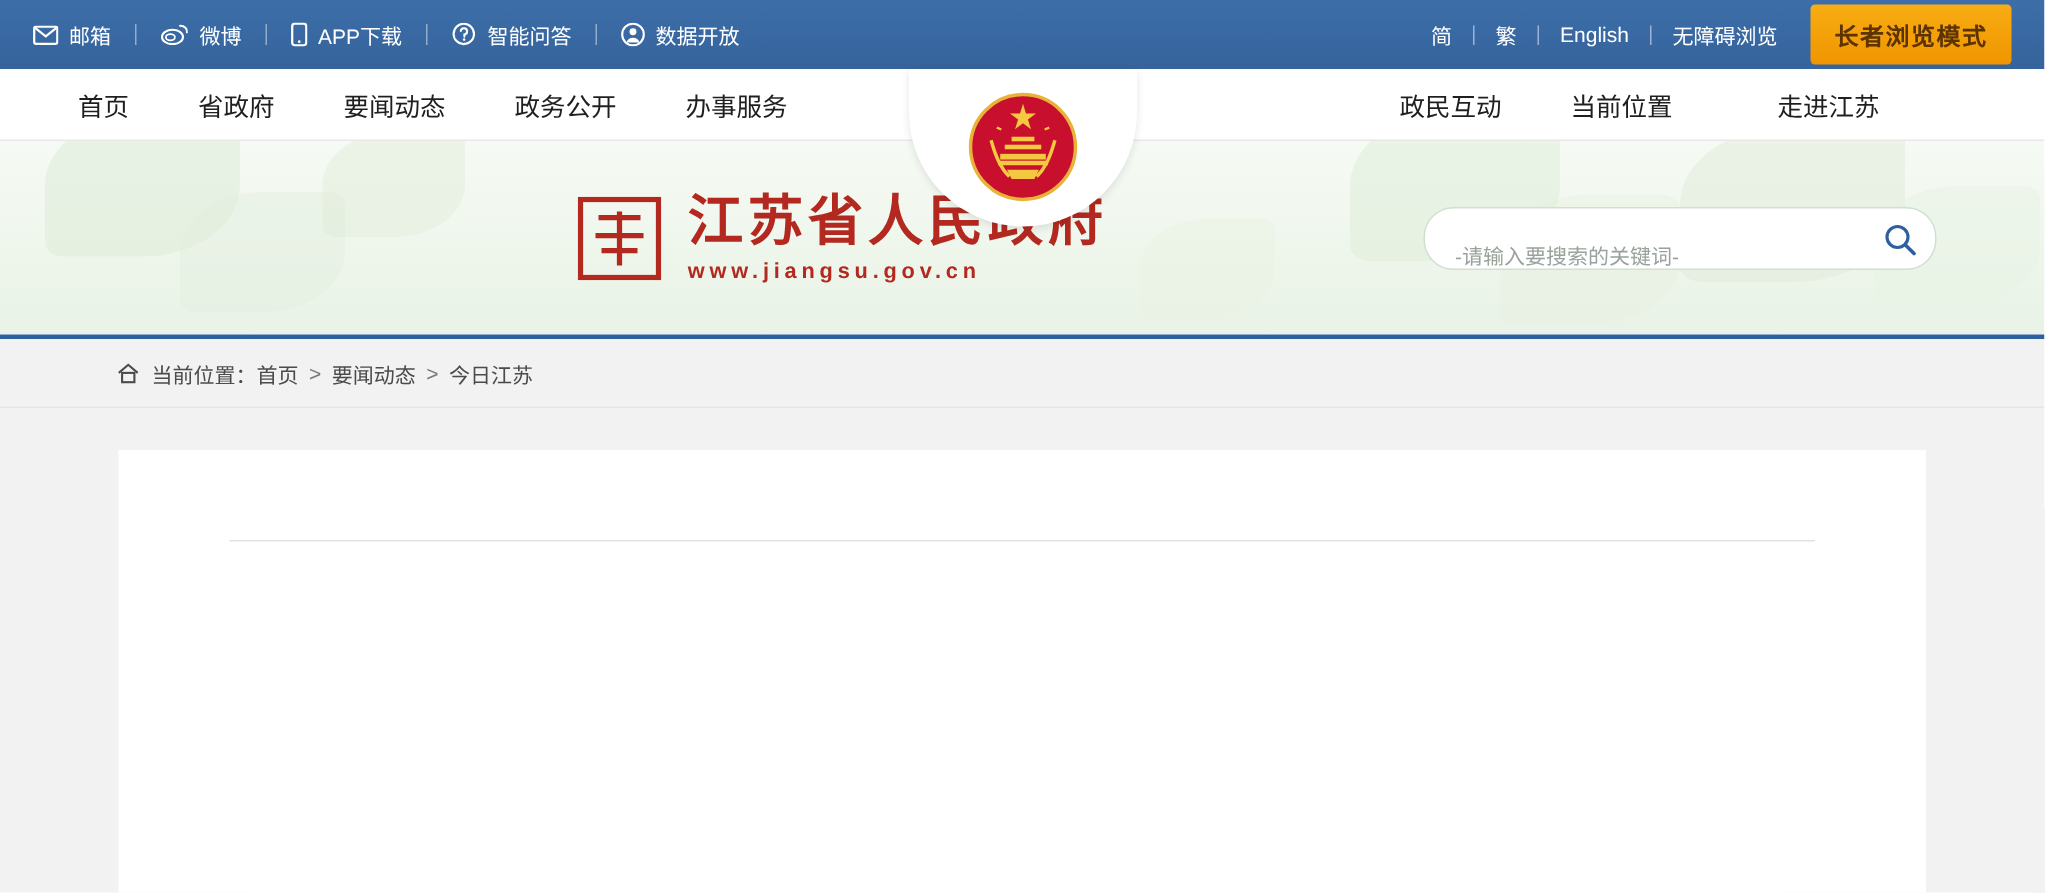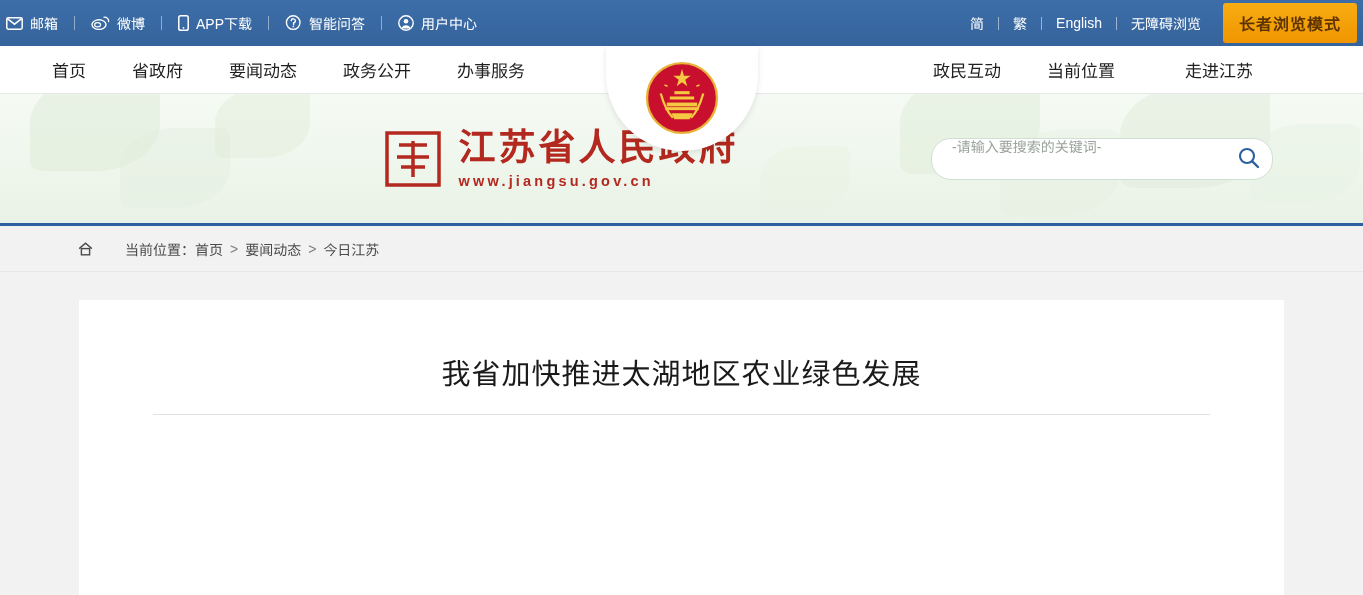--- a/index.html
+++ b/index.html
@@ -12,21 +12,21 @@
     font-family: "Liberation Sans", "DejaVu Sans", sans-serif;
   }
 
   
   .topbar {
     height: 46px;
     background: #3a6ba5;
     background: linear-gradient(180deg,#3d6ea8 0%, #35639c 100%);
     display: flex;
     align-items: center;
-    padding: 0 6px;
+    padding: 0 22px;
     box-sizing: border-box;
     color: #ffffff;
     position: relative;
   }
   .topbar-left { display: flex; align-items: center; }
   .top-link {
     display: flex;
     align-items: center;
     font-size: 14px;
     color: #ffffff;
@@ -155,30 +155,30 @@
   }
   .logo-text-sub {
     font-size: 14.5px;
     color: #b3291f;
     letter-spacing: 3.2px;
     margin-top: 6px;
     font-weight: bold;
   }
   .search-box {
     position: absolute;
-    right: 90px;
+    right: 72px;
     top: 50%;
     transform: translateY(-50%);
     width: 340px;
     height: 40px;
     background: #ffffff;
     border: 1px solid #cfe0d2;
     border-radius: 20px;
     display: flex;
-    align-items: flex-start;
+    align-items: flex-end;
     z-index: 6;
   }
   .search-input {
     flex: 1;
     border: none;
     outline: none;
     background: transparent;
     font-size: 14px;
     color: #333;
     padding: 0 10px 0 20px;
@@ -194,21 +194,20 @@
 
   
   .crumb-bar {
     height: 46px;
     background: #f2f2f2;
     display: flex;
     align-items: center;
     padding-left: 78px;
     box-sizing: border-box;
     border-bottom: 1px solid #e6e6e6;
-    gap: 24px;
   }
   .crumb-text {
     font-size: 14px;
     color: #4b4b4b;
     display: flex;
     align-items: center;
   }
   .crumb-link { color: #4b4b4b; cursor: pointer; }
   .crumb-gap { margin: 0 7px; color: #7a7a7a; }
   .home-icon { margin-right: 8px; display: inline-flex; }
@@ -316,21 +315,21 @@
     <div class="top-sep"></div>
 
     <div class="top-link">
       <span class="top-ic">
         <svg width="16" height="16" viewBox="0 0 16 16">
             <circle cx="8" cy="8" r="7.2" fill="none" stroke="#ffffff" stroke-width="1.4"></circle>
             <circle cx="8" cy="6.2" r="2.3" fill="#ffffff"></circle>
             <path d="M3.6 13.4 a4.6 4.6 0 0 1 8.8 0" fill="#ffffff"></path>
           </svg>
       </span>
-      <span>用户中心</span>
+      <span>数据开放</span>
     </div>
   </div>
 
   <div class="topbar-right">
     <span class="lang-link">简</span>
     <span class="lang-sep"></span>
     <span class="lang-link">繁</span>
     <span class="lang-sep"></span>
     <span class="lang-link">English</span>
     <span class="lang-sep"></span>
@@ -421,19 +420,18 @@
     <span class="crumb-link">首页</span>
     <span class="crumb-gap">&gt;</span>
     <span class="crumb-link">要闻动态</span>
     <span class="crumb-gap">&gt;</span>
     <span class="crumb-link">今日江苏</span>
   </span>
 </div>
 
 <div class="page-body">
   <div class="article">
-    <h1 class="art-title">我省加快推进太湖地区农业绿色发展</h1>
 
 
     <hr class="art-rule">
 
   </div>
 </div>
 
 </body></html>

